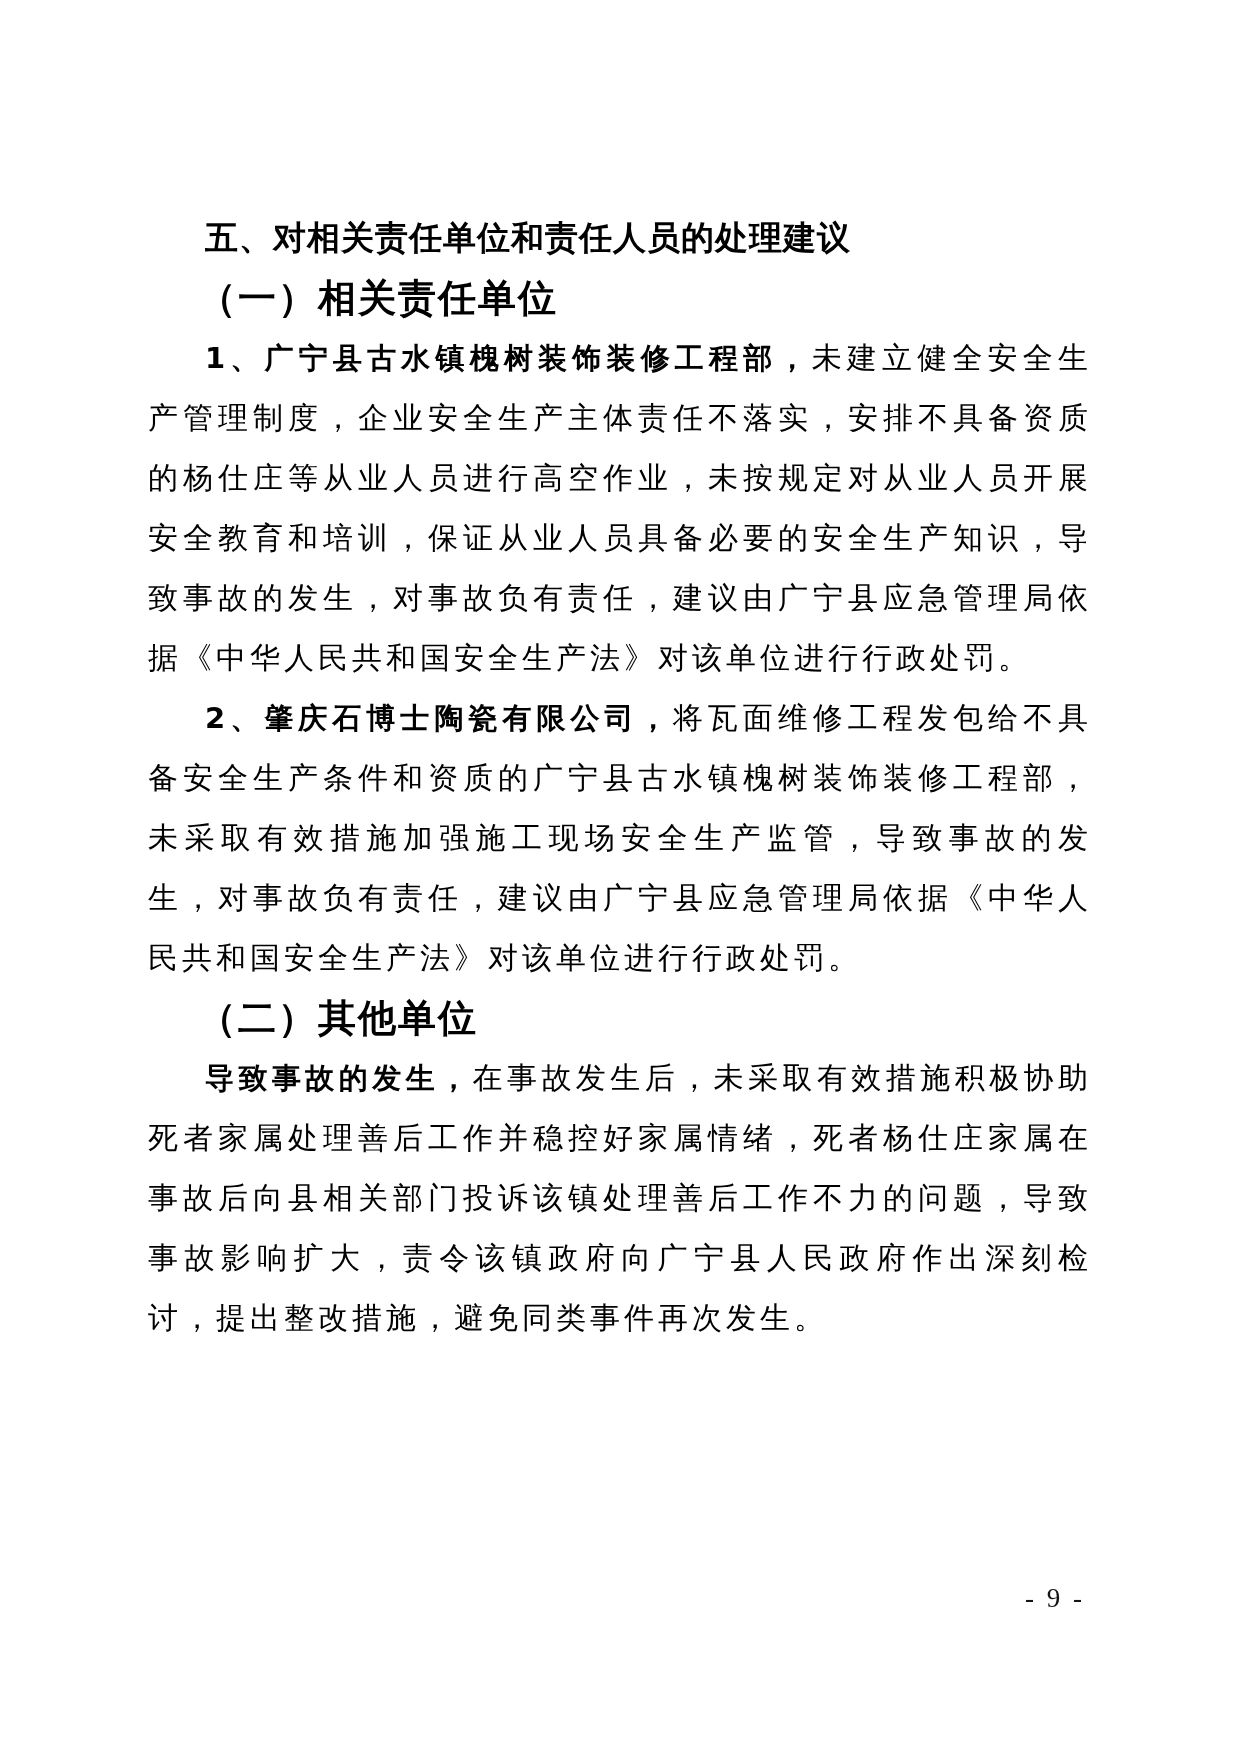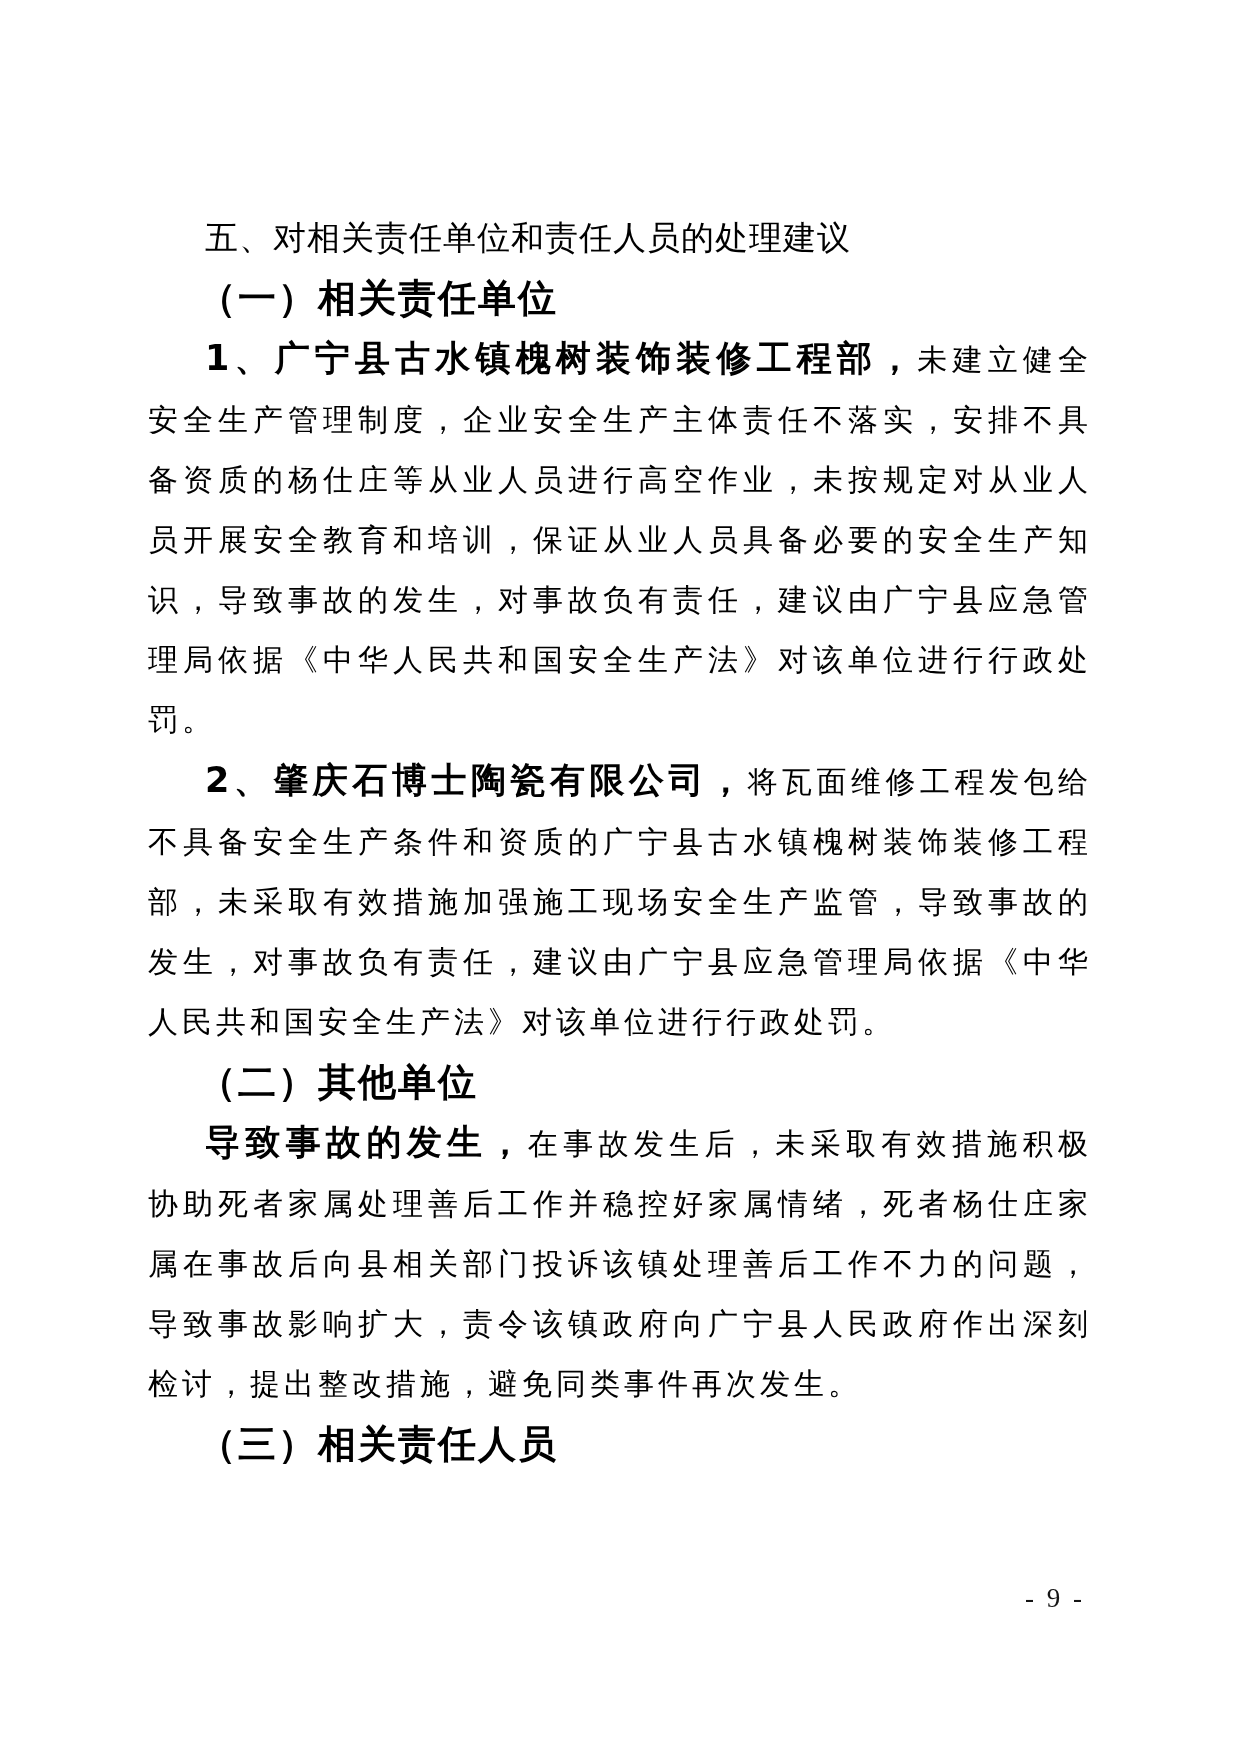--- a/index.html
+++ b/index.html
@@ -23,21 +23,21 @@
     background: #ffffff;
   }
   .content {
     position: absolute;
     left: 148px;
     top: 208px;
     width: 944px;
   }
   .main-heading {
     font-family: "DejaVu Sans", "Liberation Sans", sans-serif;
-    font-weight: normal;
+    font-weight: bold;
     font-size: 33px;
     line-height: 60px;
     letter-spacing: 1px;
     text-indent: 57px;
     margin: 0;
   }
   .section-heading {
     font-weight: bold;
     font-size: 38px;
     line-height: 60px;
@@ -49,21 +49,21 @@
     font-size: 30px;
     line-height: 60px;
     letter-spacing: 4px;
     text-indent: 57px;
     text-align: justify;
     margin: 0;
   }
   .para .lead {
     font-weight: bold;
     font-family: "DejaVu Sans", "Liberation Sans", sans-serif;
-    font-size: 35px;
+    font-size: 29px;
   }
   .page-number {
     position: absolute;
     top: 1583px;
     right: 155px;
     font-size: 27px;
     letter-spacing: 3px;
     color: #141414;
     font-family: "Liberation Serif", "DejaVu Serif", serif;
   }
@@ -79,19 +79,18 @@
     <h2 class="section-heading">（一）相关责任单位</h2>
 
     <p class="para"><span class="lead">1、广宁县古水镇槐树装饰装修工程部，</span><span>未建立健全安全生产管理制度，企业安全生产主体责任不落实，安排不具备资质的杨仕庄等从业人员进行高空作业，未按规定对从业人员开展安全教育和培训，保证从业人员具备必要的安全生产知识，导致事故的发生，对事故负有责任，建议由广宁县应急管理局依据《中华人民共和国安全生产法》对该单位进行行政处罚。</span></p>
 
     <p class="para"><span class="lead">2、肇庆石博士陶瓷有限公司，</span><span>将瓦面维修工程发包给不具备安全生产条件和资质的广宁县古水镇槐树装饰装修工程部，未采取有效措施加强施工现场安全生产监管，导致事故的发生，对事故负有责任，建议由广宁县应急管理局依据《中华人民共和国安全生产法》对该单位进行行政处罚。</span></p>
 
     <h2 class="section-heading">（二）其他单位</h2>
 
     <p class="para"><span class="lead">导致事故的发生，</span><span>在事故发生后，未采取有效措施积极协助死者家属处理善后工作并稳控好家属情绪，死者杨仕庄家属在事故后向县相关部门投诉该镇处理善后工作不力的问题，导致事故影响扩大，责令该镇政府向广宁县人民政府作出深刻检讨，提出整改措施，避免同类事件再次发生。</span></p>
 
-    <h2 class="section-heading">（三）相关责任人员</h2>
 
 
   </div>
 
   <div class="page-number">- 9 -</div>
 </div>
 
 </body></html>

